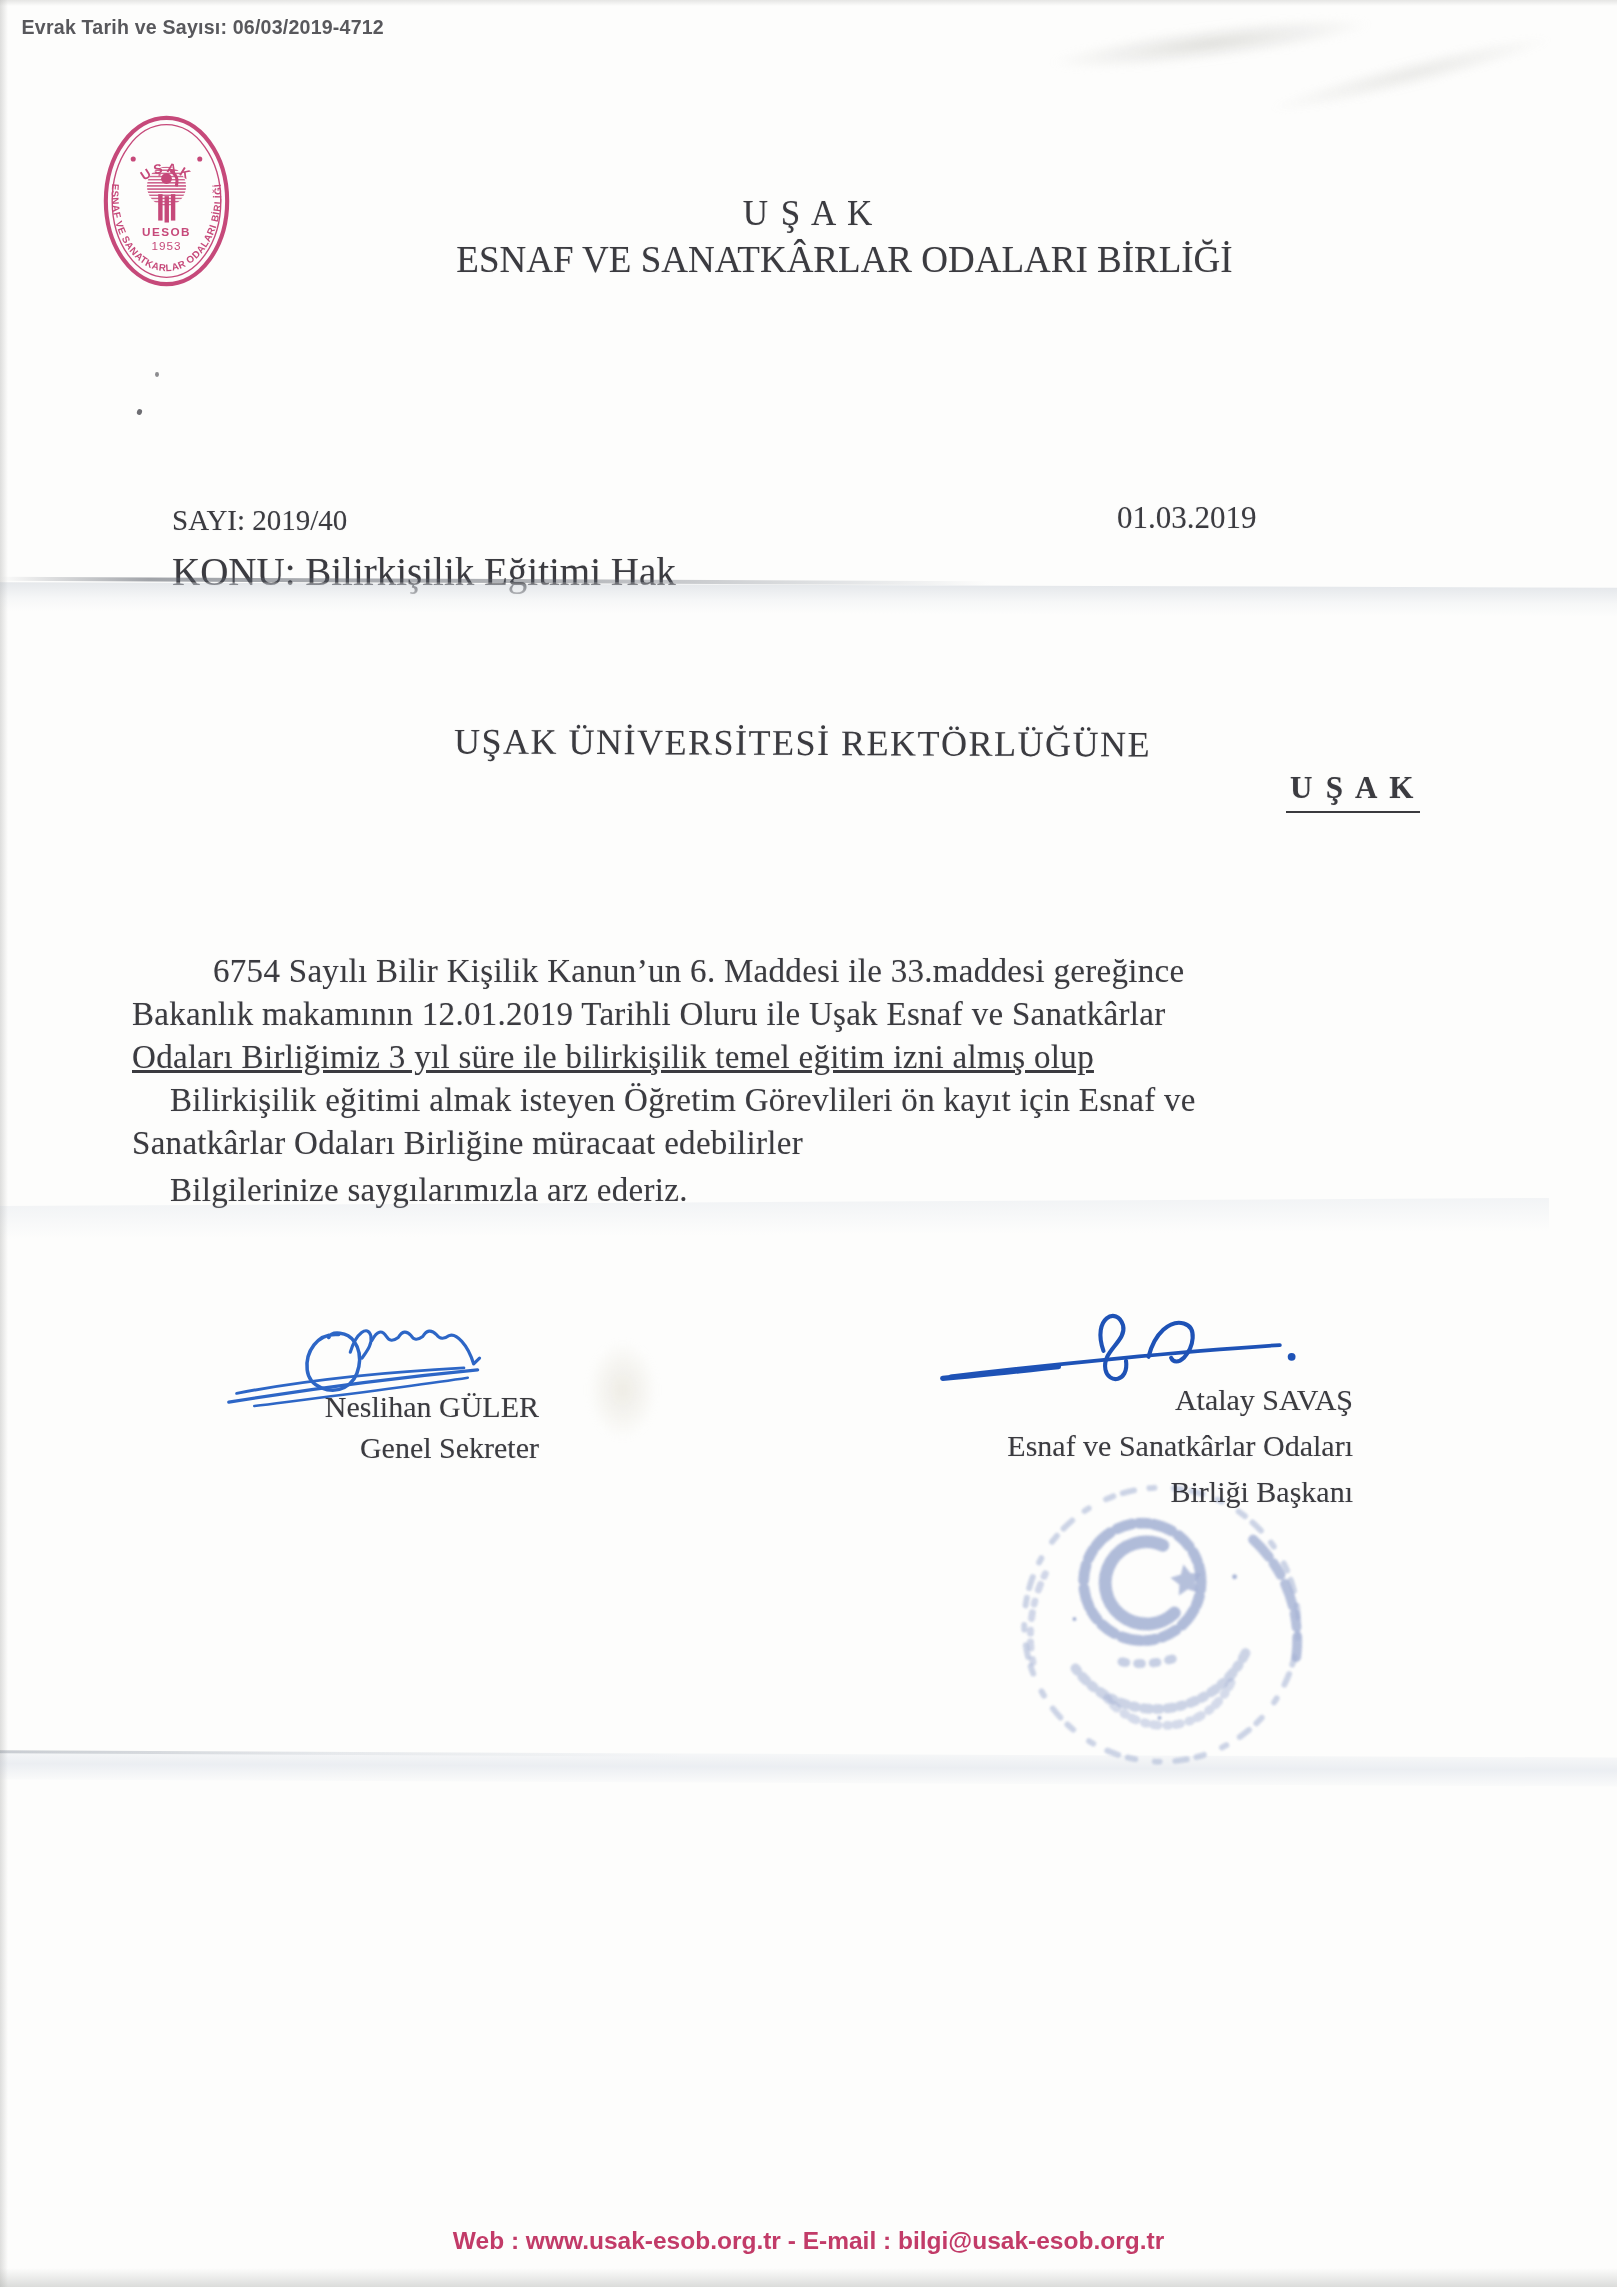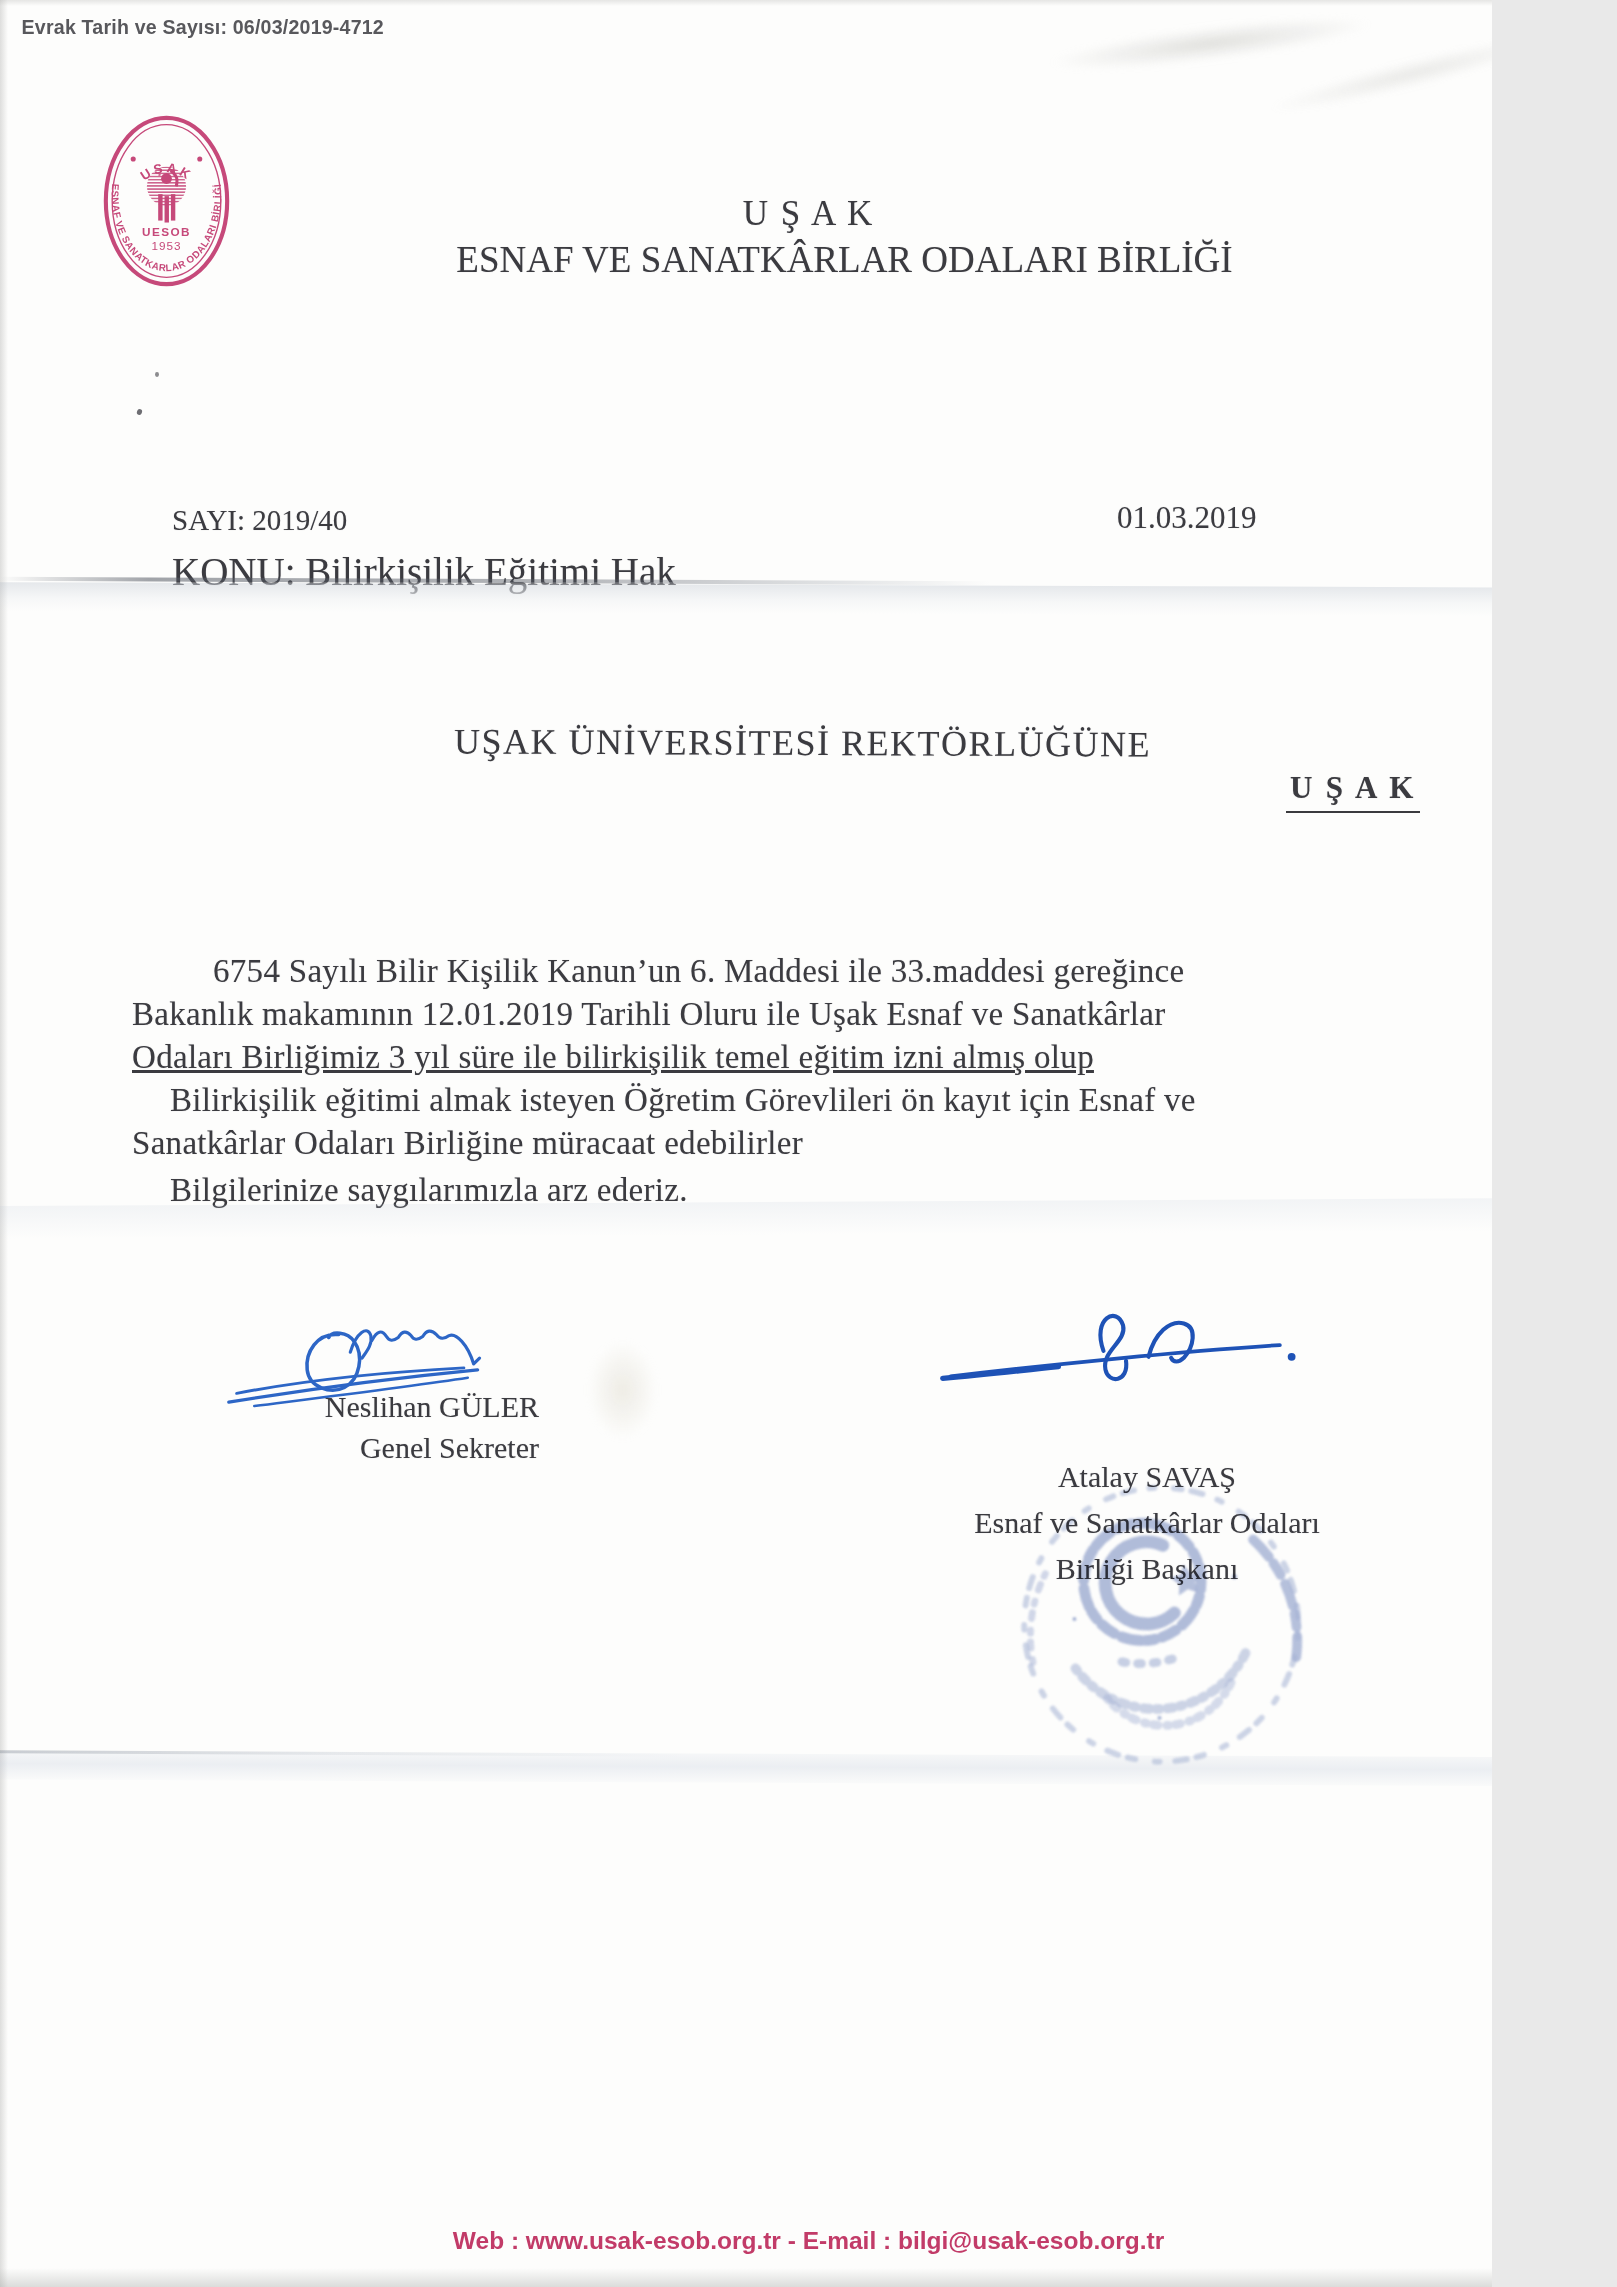--- a/index.html
+++ b/index.html
@@ -1,16 +1,16 @@
 <!DOCTYPE html>
 <html><head>
 <meta charset="utf-8">
 <style>
   html,body{margin:0;padding:0;background:#e9e9e9;}
-  .page{position:relative;width:1492px;height:2288px;background:#fdfdfc;overflow:hidden;
+  .page{position:relative;width:1617px;height:2288px;background:#fdfdfc;overflow:hidden;
         font-family:"Liberation Serif",serif;color:#3b3b40;}
   .abs{position:absolute;}
   .sans{font-family:"Liberation Sans",sans-serif;}
   .ink{color:#3b3b40;text-shadow:0 0 1px rgba(70,70,75,.30);}
   .reg-line{left:21.6px;top:15.7px;font-size:19.6px;font-weight:bold;color:#58585c;letter-spacing:0.2px;}
   .lh-city{left:0;top:194px;width:1617px;text-align:center;font-size:35px;letter-spacing:2px;}
   .lh-org{left:0;top:238px;width:1617px;text-align:center;font-size:37px;letter-spacing:0px;padding-left:36px;}
   .meta-sayi{left:172px;top:504px;font-size:29px;}
   .meta-konu{left:172px;top:549px;font-size:39px;}
   .meta-date{left:1117px;top:500px;font-size:31px;}
@@ -133,21 +133,21 @@
 
   <svg class="abs" style="left:931px;top:1296px;" width="392" height="103" viewBox="0 0 400 105">
     <g fill="none" stroke="#1e52b6" stroke-linecap="round" stroke-linejoin="round">
       <path d="M 12,84 C 60,80 90,76 130,72" stroke-width="5.5"></path>
       <path d="M 20,82 C 120,70 260,56 356,50" stroke-width="3.8"></path>
       <path d="M 176,56 C 164,22 190,10 196,30 C 200,46 174,56 178,75 C 181,90 202,88 199,66" stroke-width="4.2"></path>
       <path d="M 222,62 C 228,38 244,24 258,28 C 272,32 268,52 258,63 C 253,68 247,68 245,63" stroke-width="4.2"></path>
       <circle cx="368" cy="62" r="4" fill="#1e52b6" stroke="none"></circle>
     </g>
   </svg>
-  <div class="abs" style="left:941px;top:1460px;width:412px;text-align:center;">
+  <div class="abs" style="left:941px;top:1383px;width:412px;text-align:right;">
     <div class="ink sig-name">Atalay SAVAŞ</div>
     <div class="ink sig-name" style="margin-top:11.8px;">Esnaf ve Sanatkârlar Odaları</div>
     <div class="ink sig-name" style="margin-top:11.8px;">Birliği Başkanı</div>
   </div>
 
   <svg class="abs" style="left:1000px;top:1470px;mix-blend-mode:multiply;" width="323" height="323" viewBox="0 0 330 330">
     <defs>
         <filter id="stblur">
           <feGaussianBlur stdDeviation="0.9"></feGaussianBlur>
         </filter>

